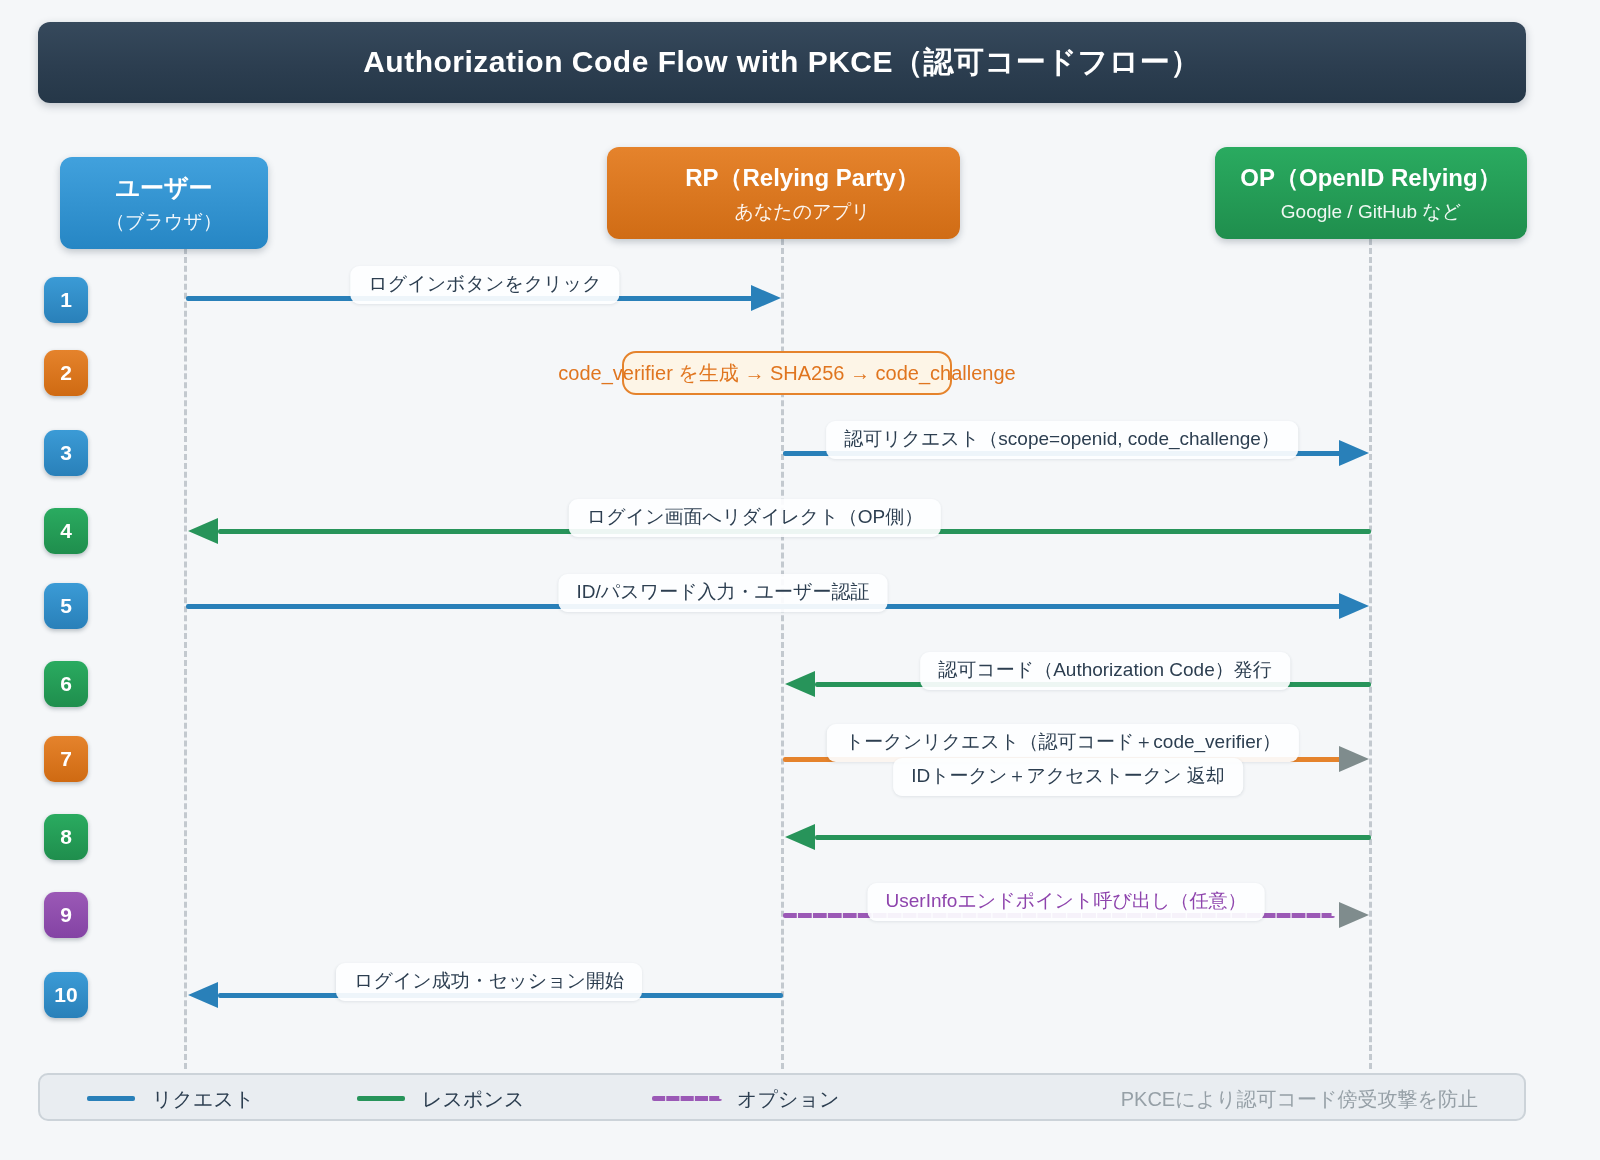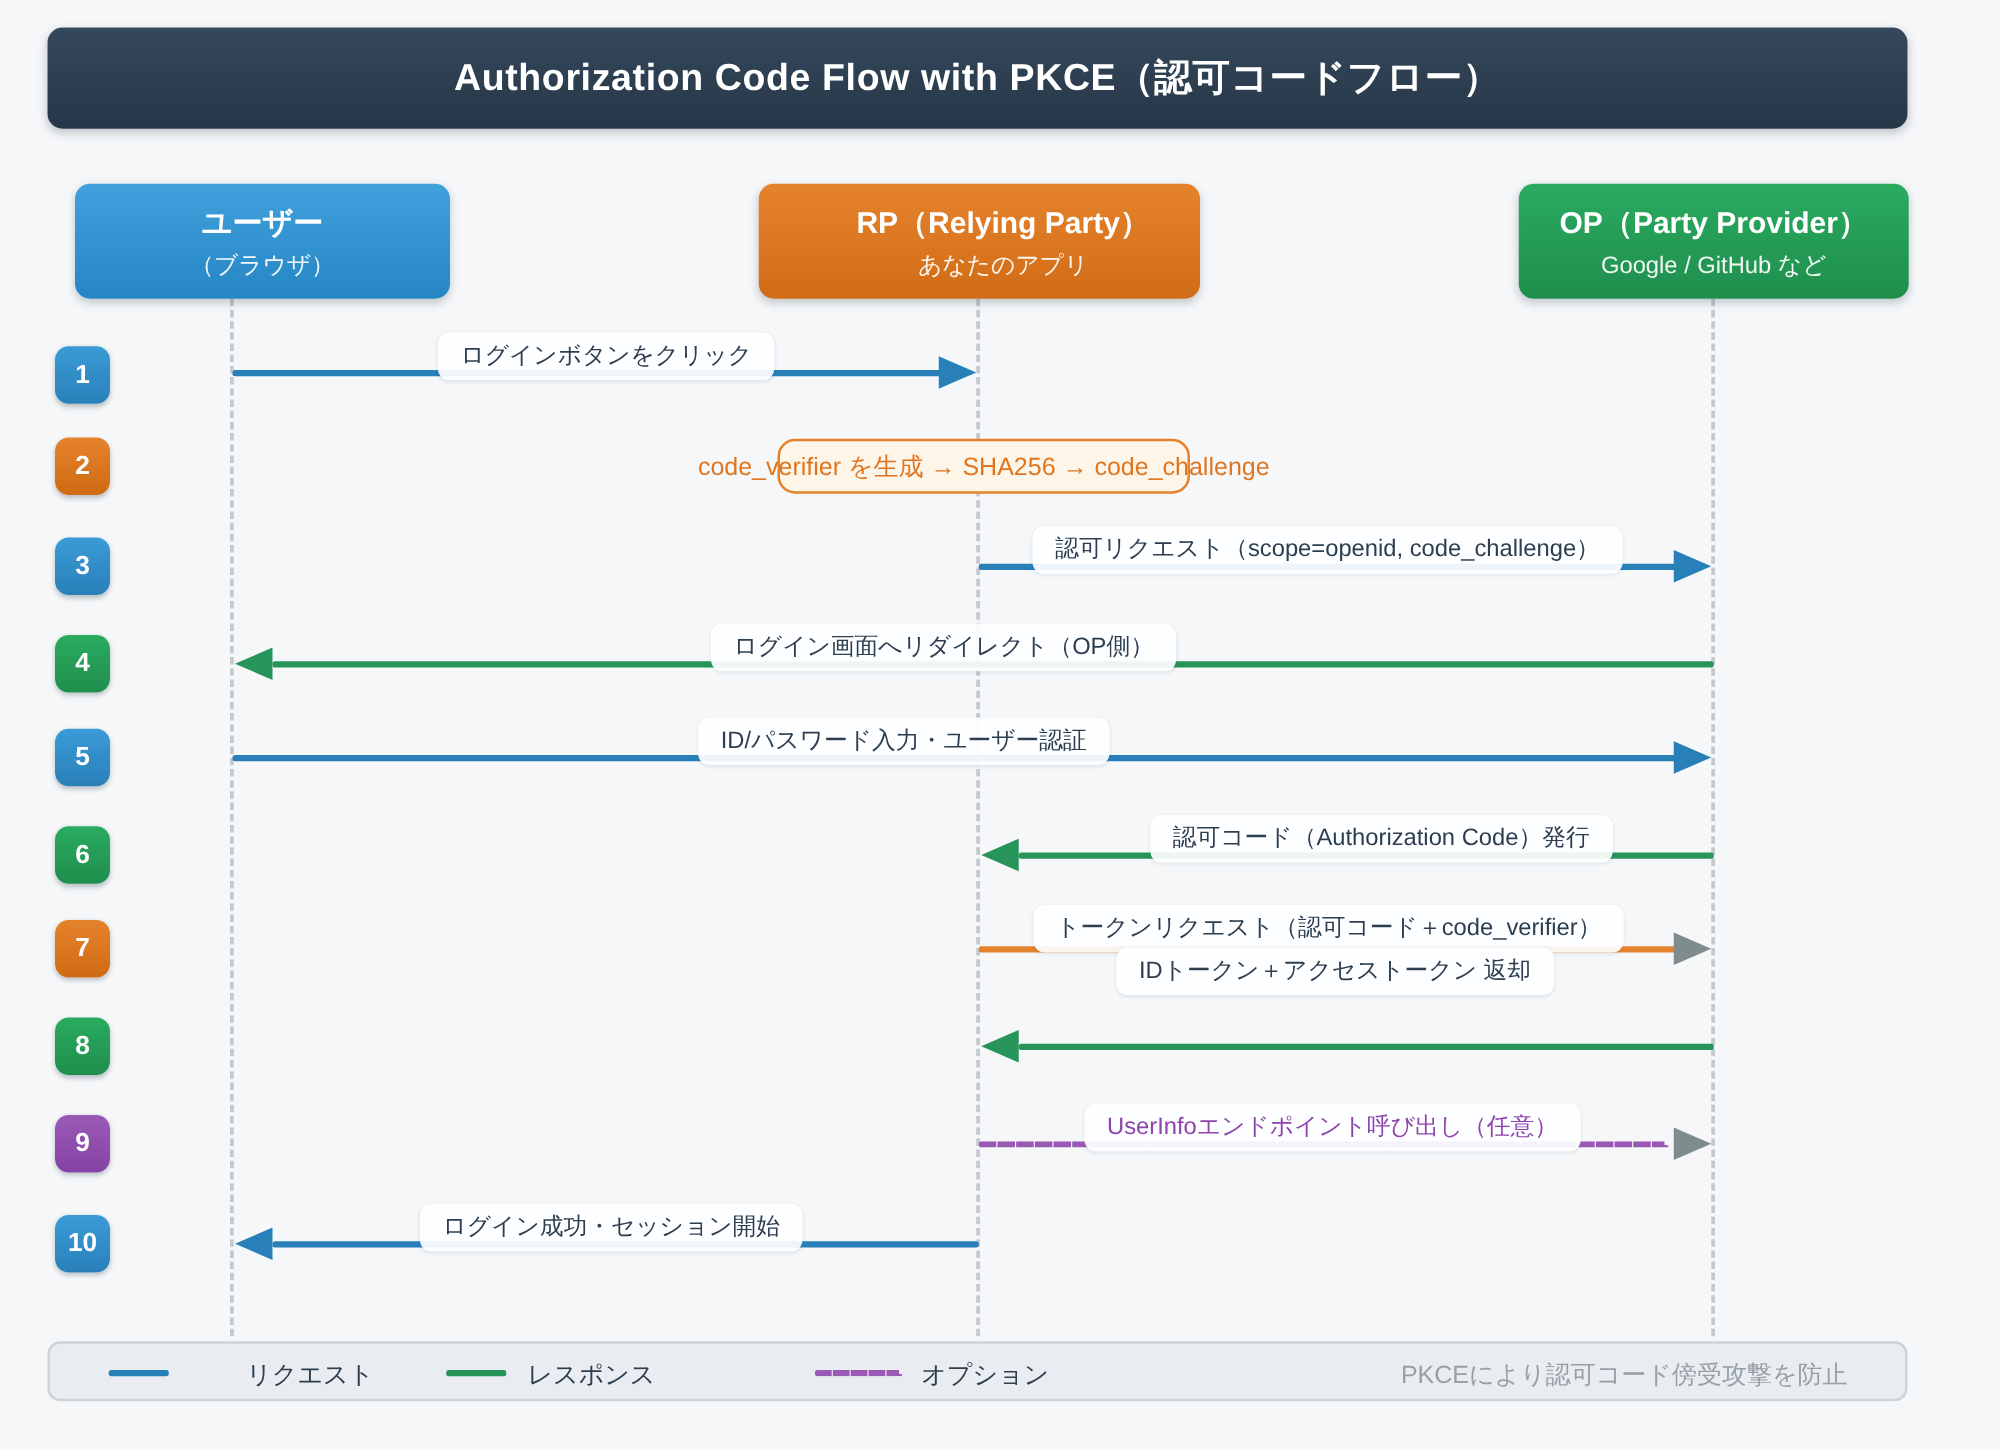--- a/index.html
+++ b/index.html
@@ -23,21 +23,21 @@
   }
 
   
   .actor {
     position:absolute; top:147px; height:92px; border-radius:12px;
     display:flex; flex-direction:column; align-items:center; justify-content:center;
     color:#fff; box-shadow:0 3px 7px rgba(40,55,70,.25); z-index:4;
   }
   .actor .a-title { font-size:24px; font-weight:bold; }
   .actor .a-sub { font-size:19px; margin-top:5px; color:rgba(255,255,255,.93); }
-  .actor.user { left:60px;  width:300px; background:linear-gradient(180deg,#41a1dd,#2686c4); }
+  .actor.user { left:60px;  width:208px; background:linear-gradient(180deg,#41a1dd,#2686c4);margin-top:10px; }
   .actor.rp   { left:607px; width:353px; background:linear-gradient(180deg,#e5832c,#d06c15);padding-left:38px; }
   .actor.op   { left:1215px;width:312px; background:linear-gradient(180deg,#2aab60,#1f8e4d); }
 
   
   .lifeline {
     position:absolute; top:239px; height:830px; width:0;
     border-left:3px dashed #c3c9cf; z-index:0;
   }
 
   
@@ -109,21 +109,21 @@
 
   <div class="actor user">
     <div class="a-title">ユーザー</div>
     <div class="a-sub">（ブラウザ）</div>
   </div>
   <div class="actor rp">
     <div class="a-title">RP（Relying Party）</div>
     <div class="a-sub">あなたのアプリ</div>
   </div>
   <div class="actor op">
-    <div class="a-title">OP（Party Provider）</div>
+    <div class="a-title">OP（OpenID Relying）</div>
     <div class="a-sub">Google / GitHub など</div>
   </div>
 
   <div class="badge blue" style="top:277px;">1</div>
   <div class="badge orange" style="top:350px;">2</div>
   <div class="badge blue" style="top:430px;">3</div>
   <div class="badge green" style="top:508px;">4</div>
   <div class="badge blue" style="top:583px;">5</div>
   <div class="badge green" style="top:661px;">6</div>
   <div class="badge orange" style="top:736px;">7</div>
@@ -166,21 +166,21 @@
   <div class="line dashed-purple" style="left:783px;top:913px;width:552px;"></div>
   <div class="head r-gray" style="left:1339px;top:902px;"></div>
   <div class="msg purple-text" style="left:1066px;top:921px;">UserInfoエンドポイント呼び出し（任意）</div>
 
   <div class="line blue" style="left:218px;top:993px;width:565px;"></div>
   <div class="head l-blue" style="left:188px;top:982px;"></div>
   <div class="msg" style="left:489px;top:1001px;">ログイン成功・セッション開始</div>
 
   <div class="legend">
     <div class="sw blue"></div>
-    <div class="lg-label" style="left:112px;margin-left:45px;">リクエスト</div>
+    <div class="lg-label" style="left:112px;">リクエスト</div>
     <div class="sw green"></div>
     <div class="lg-label" style="left:382px;">レスポンス</div>
     <div class="sw dash"></div>
     <div class="lg-label" style="left:697px;">オプション</div>
     <div class="lg-note">PKCEにより認可コード傍受攻撃を防止</div>
   </div>
 
 </div>
 
 </body></html>

